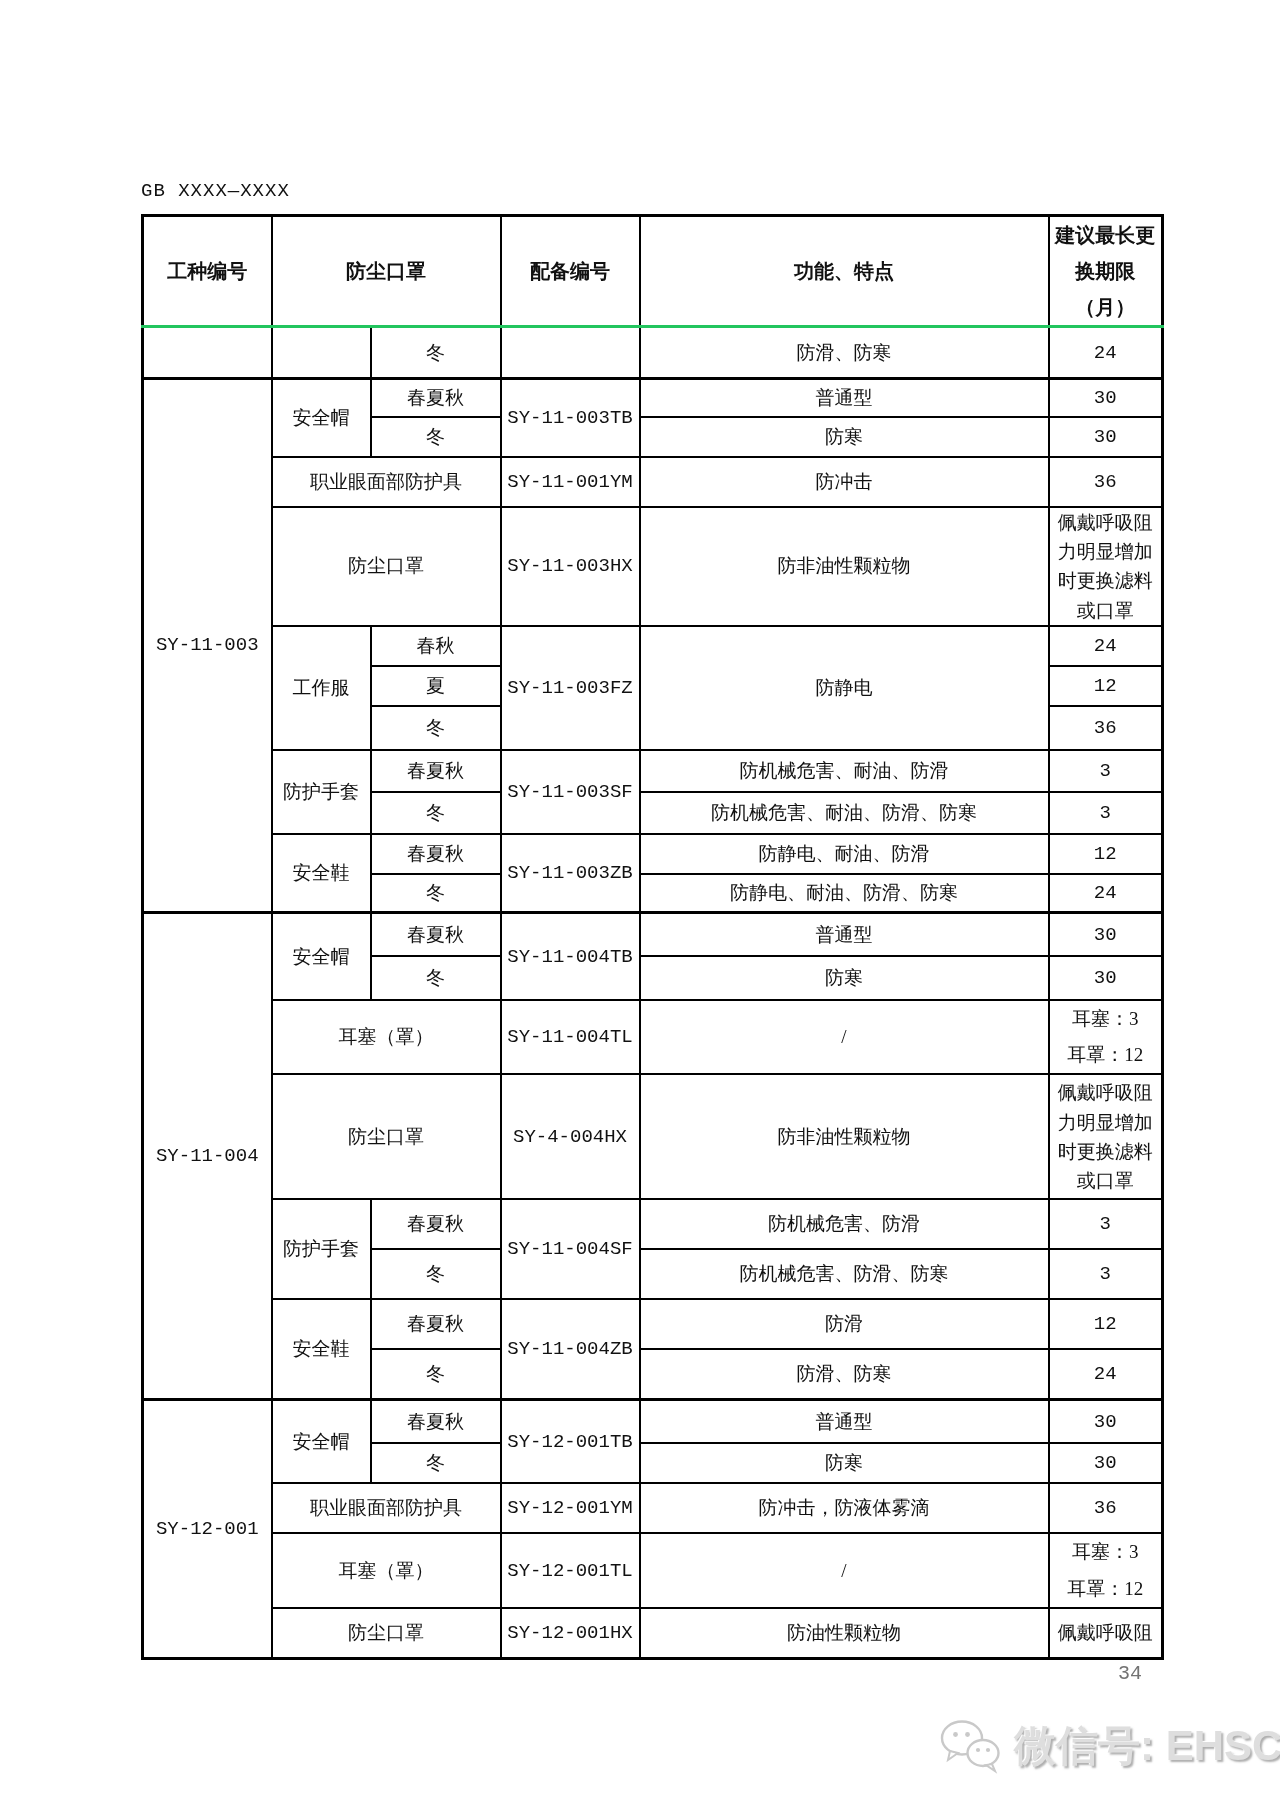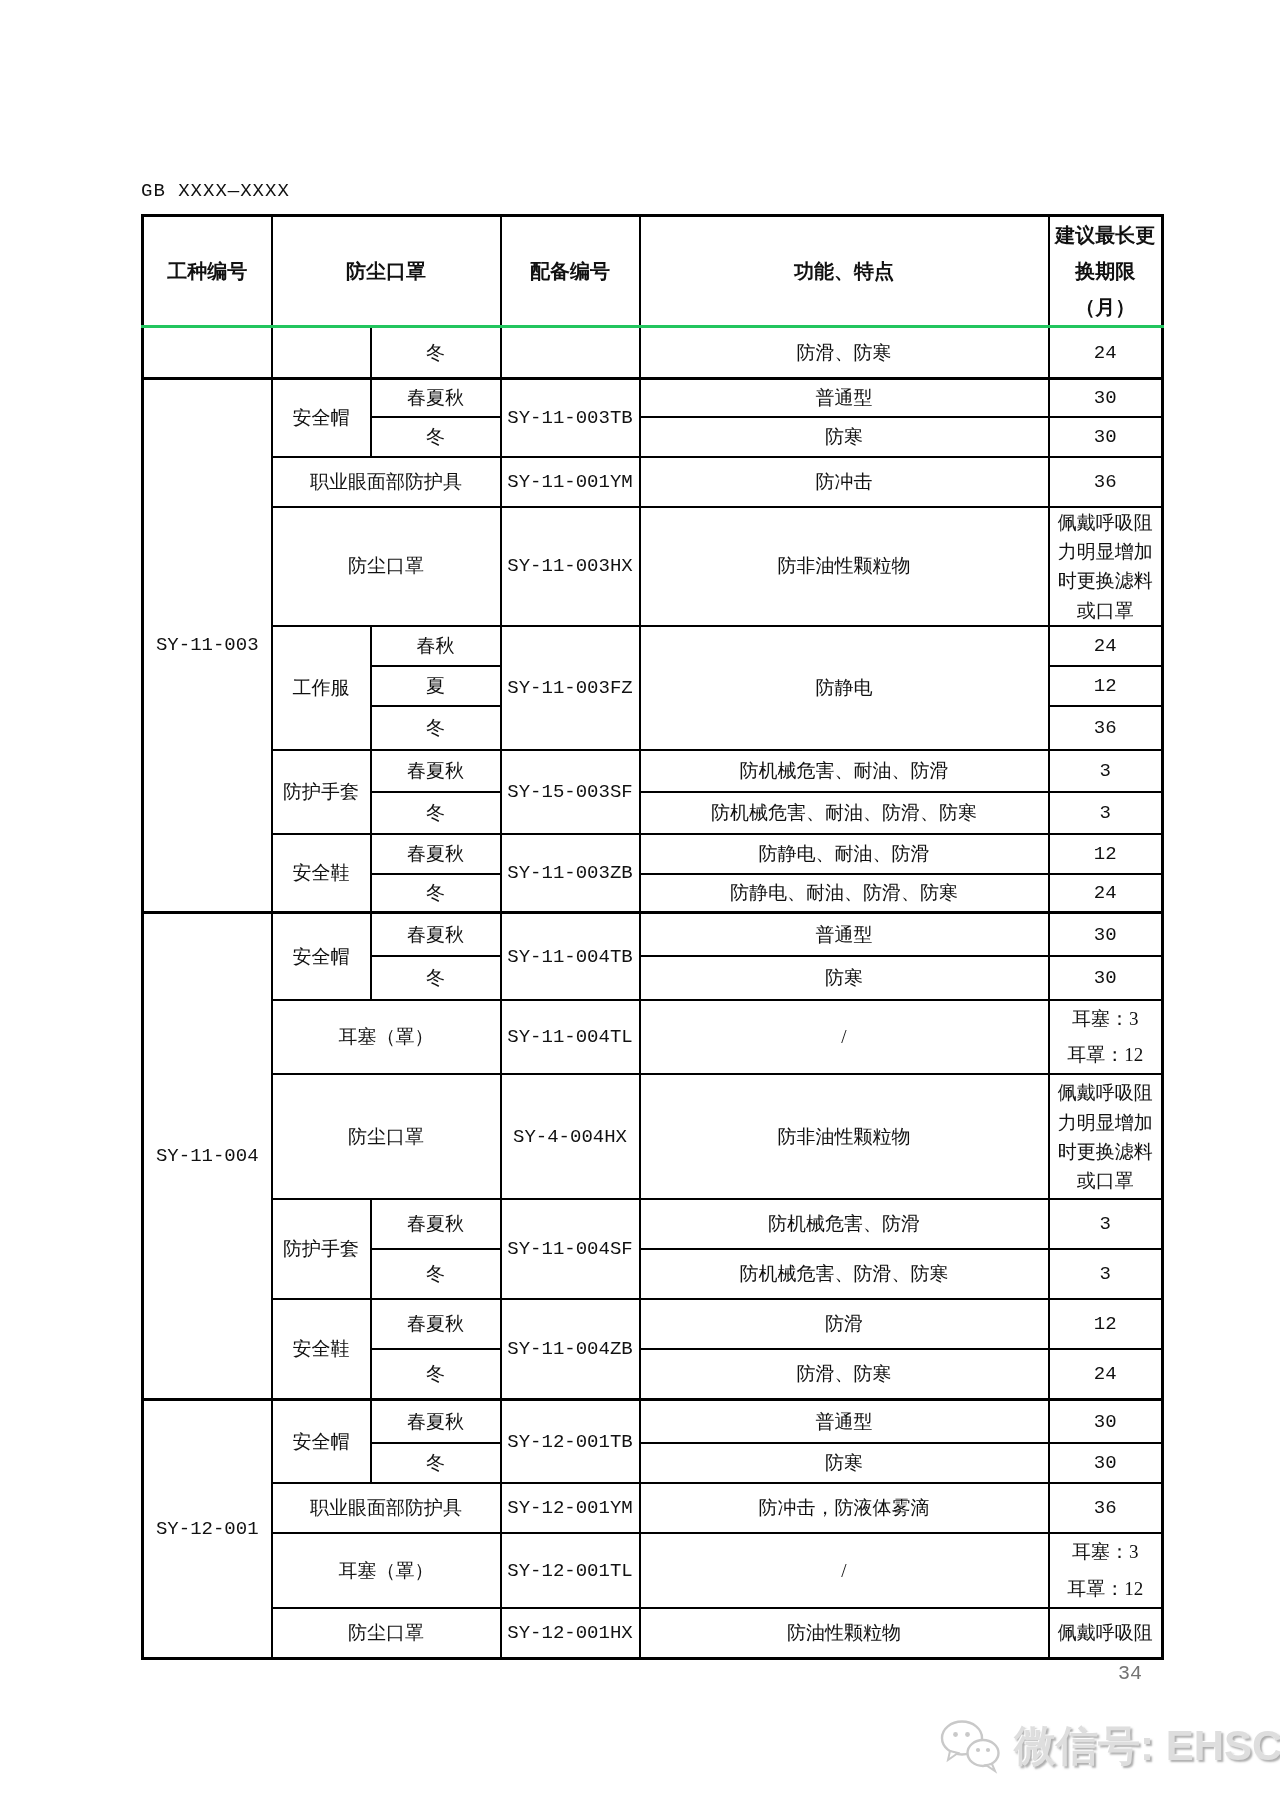--- a/index.html
+++ b/index.html
@@ -126,21 +126,21 @@
         <td>夏</td>
         <td class="m">12</td>
       </tr>
       <tr style="height: 44px;">
         <td>冬</td>
         <td class="m">36</td>
       </tr>
       <tr style="height: 42px;">
         <td rowspan="2">防护手套</td>
         <td>春夏秋</td>
-        <td rowspan="2" class="m">SY-15-003SF</td>
+        <td rowspan="2" class="m">SY-11-003SF</td>
         <td class="l">防机械危害、耐油、防滑</td>
         <td class="m">3</td>
       </tr>
       <tr style="height: 42px;">
         <td>冬</td>
         <td class="l">防机械危害、耐油、防滑、防寒</td>
         <td class="m">3</td>
       </tr>
       <tr style="height: 40px;">
         <td rowspan="2">安全鞋</td>

